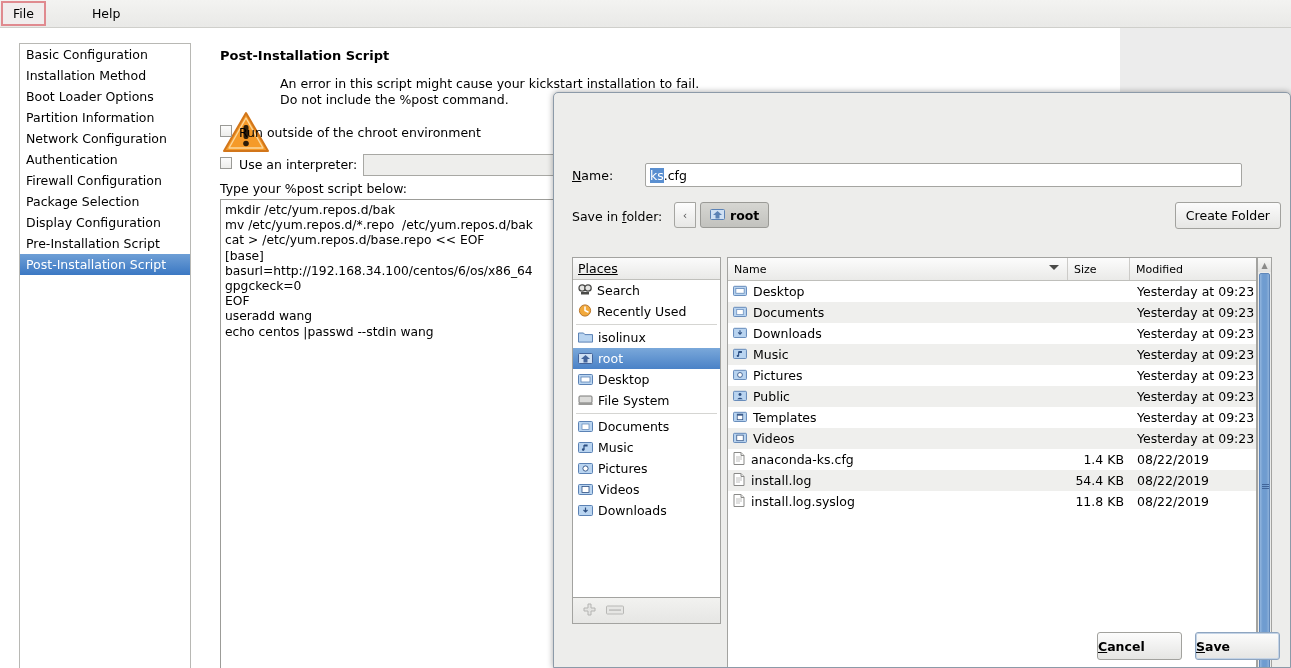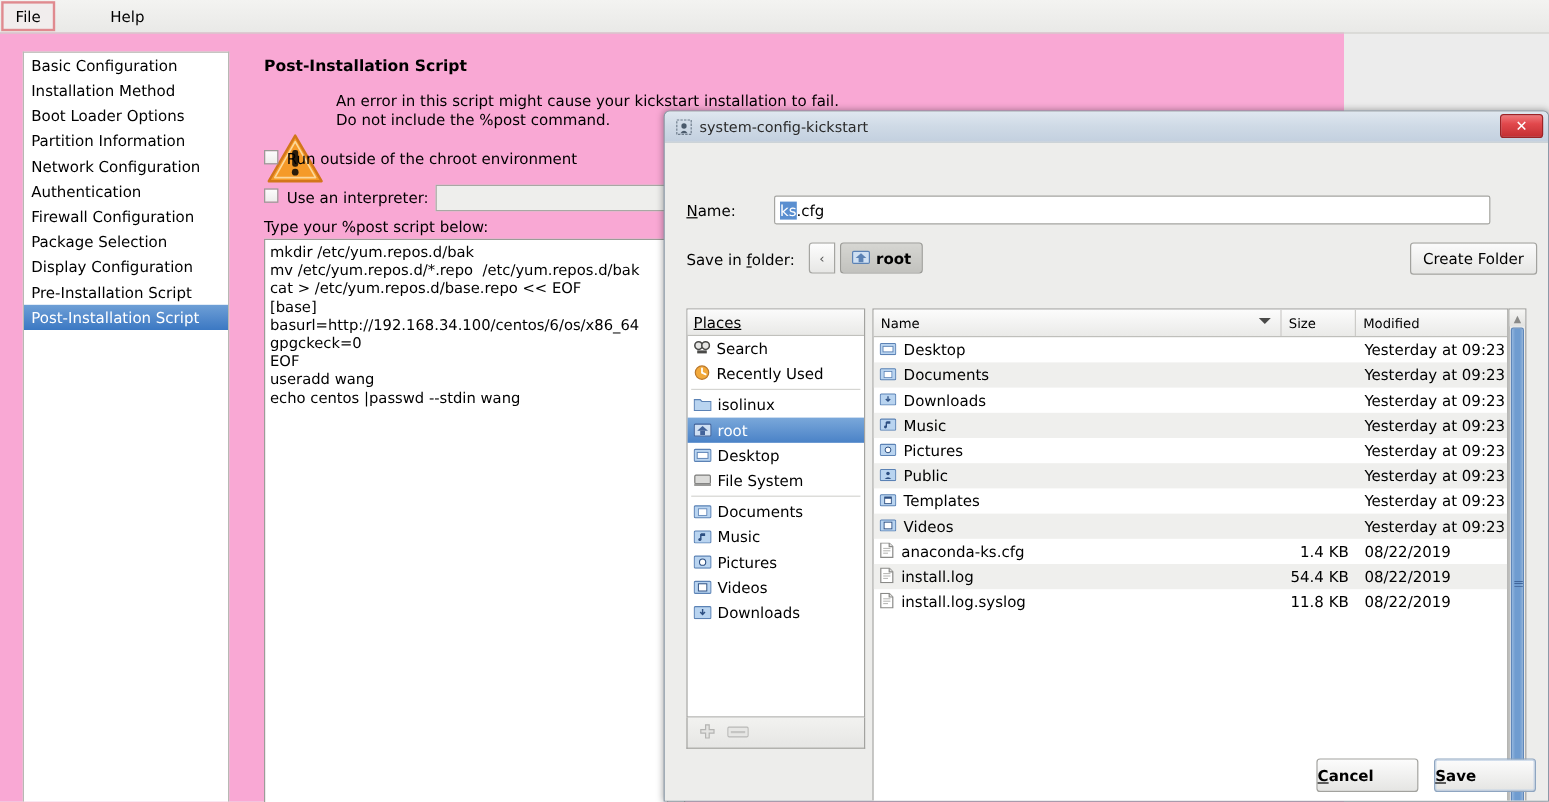--- a/index.html
+++ b/index.html
@@ -11,21 +11,21 @@
     font-size: 12.5px;
     color: #000;
     background: #ececec;
   }
 
   
   #app-window {
     position: absolute;
     left: 0; top: 0;
     width: 1120px; height: 668px;
-    background: #f9a8d4;
+    background: #ffffff;
   }
 
   #menubar {
     position: absolute; left: 0; top: 0;
     width: 1291px; height: 28px;
     background: linear-gradient(to bottom, #f3f3f1 0%, #e9e9e7 100%);
     border-bottom: 1px solid #cfcfcb;
     display: flex; align-items: stretch;
   }
   .menu-item {
@@ -403,31 +403,20 @@
 gpgckeck=0
 EOF
 useradd wang
 echo centos |passwd --stdin wang</div>
     </div>
     <div id="script-scroll"></div>
   </div>
 
   <div id="dialog">
 
-    <div id="dlg-titlebar">
-      <span id="dlg-icon">
-        <svg width="14" height="14" viewBox="0 0 14 14">
-          <rect x="1" y="1" width="12" height="12" fill="none" stroke="#6f7d8c" stroke-width="1" stroke-dasharray="2 1"></rect>
-          <circle cx="7" cy="6" r="2.2" fill="#4a5a6b"></circle>
-          <path d="M4 12 Q7 8 10 12" fill="#4a5a6b"></path>
-        </svg>
-      </span>
-      <span id="dlg-title">system-config-kickstart</span>
-      <div id="dlg-close">✕</div>
-    </div>
 
     <div id="dlg-body">
 
       <div class="dlg-label" style="left:18px; top:49px;">
         <span class="udl">N</span><span>ame:</span>
       </div>
 
       <div id="name-input">
         <span class="sel-text">ks</span>
           <span>.cfg</span>

